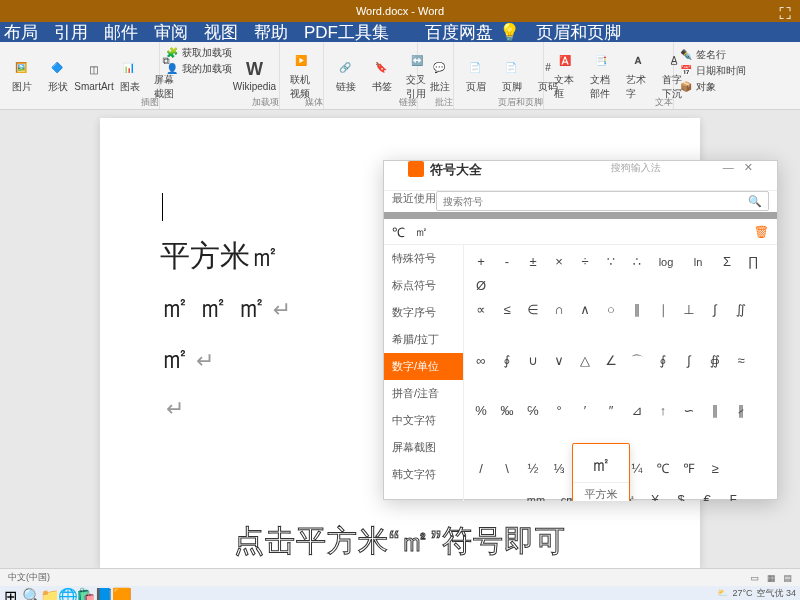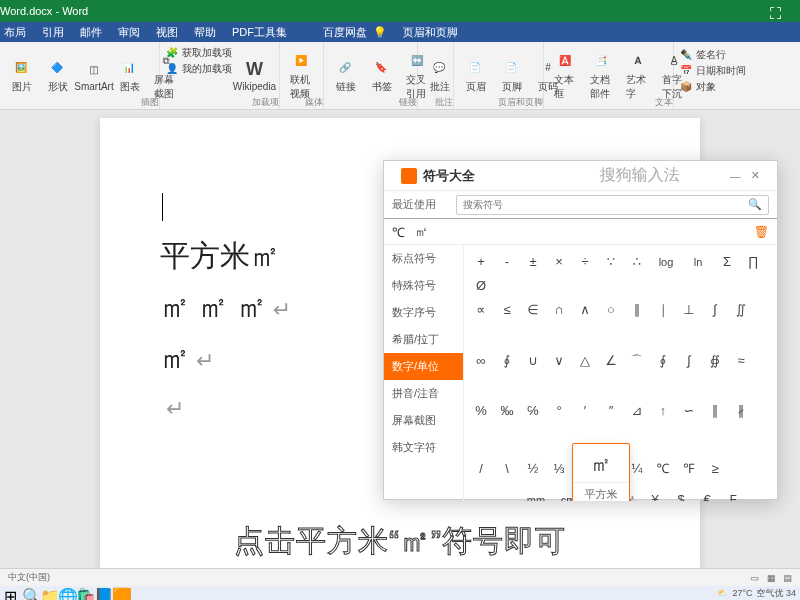--- a/index.html
+++ b/index.html
@@ -1,42 +1,42 @@
 <!DOCTYPE html>
 <html><head>
 <meta charset="utf-8">
 <style>
 *{margin:0;padding:0;box-sizing:border-box;font-family:"Microsoft YaHei",Arial,sans-serif}
 body{width:800px;height:600px;background:#e8e8e8;overflow:hidden;position:relative}
-.titlebar{height:22px;background:#15803d;color:#fff;text-align:left;font-size:11px;line-height:22px;position:relative}
+.titlebar{height:22px;background:#a16207;color:#fff;text-align:center;font-size:11px;line-height:22px;position:relative}
 .titlebar-close{position:absolute;right:0;top:3px;width:30px;height:18px;color:#fff;font-size:16px}
-.menubar{height:20px;background:#2b579a;color:#fff;display:flex;align-items:center;padding-left:4px;font-size:11px}
+.menubar{height:20px;background:#2b579a;color:#fff;display:flex;align-items:center;padding-left:4px;font-size:17px}
 .menubar span{margin-right:16px}
 .menubar .lamp{margin-left:20px;margin-right:6px}
 .ribbon{height:68px;background:#f3f3f3;border-bottom:1px solid #d4d4d4;display:flex;font-size:10px;color:#444;position:relative}
 .rgroup{border-right:1px solid #e0e0e0;padding:2px 6px;display:flex;flex-direction:column;position:relative}
 .rgroup-label{position:absolute;bottom:0;left:0;right:0;text-align:right;font-size:9px;color:#888}
 .rtop{display:flex;gap:4px;flex:1}
 .rbtn{display:flex;flex-direction:column;align-items:center;justify-content:center;gap:2px;padding:2px 4px;min-width:32px}
 .rbtn .ic{width:20px;height:20px;display:flex;align-items:center;justify-content:center}
 .rsmall{display:flex;flex-direction:column;gap:2px;font-size:10px;padding-top:2px}
 .rsmall div{display:flex;align-items:center;gap:4px;white-space:nowrap}
 .rsmall .ic{width:12px;height:12px}
 .doc-area{position:absolute;top:110px;left:0;right:0;bottom:32px;background:#e8e8e8;display:flex;justify-content:center;overflow:hidden}
 .page{width:600px;background:#fff;margin-top:8px;box-shadow:0 2px 8px rgba(0,0,0,.15);padding:70px 60px;font-family:"Times New Roman",serif;font-size:30px;color:#222;position:relative}
 .cursor{display:inline-block;width:1px;height:28px;background:#000;vertical-align:text-bottom;margin-left:2px}
 .ret{color:#999;font-size:22px;margin-left:6px}
 .symbol-panel{position:absolute;top:160px;left:383px;width:395px;height:340px;background:#fff;border:1px solid #ccc;box-shadow:0 4px 20px rgba(0,0,0,.2);font-size:11px;color:#333}
-.sp-title{height:30px;display:flex;align-items:center;padding:0 17px;border-bottom:1px solid #eee}
+.sp-title{height:30px;display:flex;align-items:flex-start;padding:0 24px;border-bottom:1px solid #eee}
 .sp-title .logo{width:16px;height:16px;background:#ff6a00;margin-right:6px;border-radius:2px}
 .sp-title .t{font-size:13px;font-weight:bold}
-.sp-title .ime{margin-left:auto;color:#aaa;font-size:16px;margin-right:44px}
+.sp-title .ime{margin-left:auto;color:#aaa;font-size:10px;margin-right:56px}
 .sp-title .min{margin-left:6px;color:#888}
 .sp-title .cls{margin-left:10px;color:#888}
-.sp-sub{height:28px;display:flex;align-items:center;padding:0 8px;border-bottom:1px solid #a3a3a3;gap:20px}
+.sp-sub{height:28px;display:flex;align-items:flex-start;padding:0 8px;border-bottom:7px solid #a3a3a3;gap:0}
 .sp-sub .search{flex:1;height:20px;border:1px solid #ccc;border-radius:2px;padding:0 6px;display:flex;align-items:center}
 .sp-sub .search input{border:none;outline:none;flex:1;font-size:10px;color:#999}
 .sp-recent{height:26px;display:flex;align-items:center;padding:0 8px;gap:10px;border-bottom:1px solid #eee;font-size:13px}
 .sp-recent .del{margin-left:auto;color:#ff6a00;font-size:12px}
 .sp-body{display:flex;height:256px}
 .sp-cats{width:80px;border-right:1px solid #eee;overflow-y:auto}
 .sp-cat{padding:6px 8px;font-size:11px;color:#555;cursor:pointer}
 .sp-cat.active{background:#ff6a00;color:#fff}
 .sp-grid{flex:1;overflow-y:auto;padding:4px}
 .sp-cell{display:inline-flex;width:26px;height:24px;align-items:center;justify-content:center;font-size:13px;color:#444}
@@ -233,26 +233,27 @@
       <span style="color:#999">🔍</span>
     </div>
   </div>
   <div class="sp-recent">
     <span>℃</span>
     <span>㎡</span>
     <span class="del">🗑</span>
   </div>
   <div class="sp-body">
     <div class="sp-cats" id="cats">
+        <div class="sp-cat">特殊符号</div>
         <div class="sp-cat">标点符号</div>
-        <div class="sp-cat">特殊符号</div>
         <div class="sp-cat">数字序号</div>
         <div class="sp-cat">希腊/拉丁</div>
         <div class="sp-cat active">数字/单位</div>
         <div class="sp-cat">拼音/注音</div>
+        <div class="sp-cat">中文字符</div>
         <div class="sp-cat">屏幕截图</div>
         <div class="sp-cat">韩文字符</div>
       </div>
     <div class="sp-grid" id="grid" style="position:relative">
       <div class="sp-tip">
         <div class="big">㎡</div>
         <div class="lbl">平方米</div>
       </div>
     <span class="sp-cell">+</span><span class="sp-cell">-</span><span class="sp-cell">±</span><span class="sp-cell">×</span><span class="sp-cell">÷</span><span class="sp-cell">∵</span><span class="sp-cell">∴</span><span class="sp-cell wide">log</span><span class="sp-cell wide">ln</span><span class="sp-cell">Σ</span><span class="sp-cell">∏</span><span class="sp-cell">Ø</span><br><span class="sp-cell">∝</span><span class="sp-cell">≤</span><span class="sp-cell">∈</span><span class="sp-cell">∩</span><span class="sp-cell">∧</span><span class="sp-cell">○</span><span class="sp-cell">∥</span><span class="sp-cell">｜</span><span class="sp-cell">⊥</span><span class="sp-cell">∫</span><span class="sp-cell">∬</span><span class="sp-cell"></span><br><span class="sp-cell">∞</span><span class="sp-cell">∮</span><span class="sp-cell">∪</span><span class="sp-cell">∨</span><span class="sp-cell">△</span><span class="sp-cell">∠</span><span class="sp-cell">⌒</span><span class="sp-cell">∮</span><span class="sp-cell">∫</span><span class="sp-cell">∯</span><span class="sp-cell">≈</span><span class="sp-cell"></span><br><span class="sp-cell">%</span><span class="sp-cell">‰</span><span class="sp-cell">℅</span><span class="sp-cell">°</span><span class="sp-cell">′</span><span class="sp-cell">″</span><span class="sp-cell">⊿</span><span class="sp-cell">↑</span><span class="sp-cell">∽</span><span class="sp-cell">∥</span><span class="sp-cell">∦</span><span class="sp-cell"></span><br><span class="sp-cell">/</span><span class="sp-cell">\</span><span class="sp-cell">½</span><span class="sp-cell">⅓</span><span class="sp-cell">¾</span><span class="sp-cell">⅛</span><span class="sp-cell">¼</span><span class="sp-cell">℃</span><span class="sp-cell">℉</span><span class="sp-cell">≥</span><span class="sp-cell"></span><br><span class="sp-cell"></span><span class="sp-cell"></span><span class="sp-cell wide">mm</span><span class="sp-cell wide">cm</span><span class="sp-cell wide">km</span><span class="sp-cell">㎡</span><span class="sp-cell">¥</span><span class="sp-cell">$</span><span class="sp-cell">€</span><span class="sp-cell">₣</span><span class="sp-cell"></span><br><br></div>
   </div>

